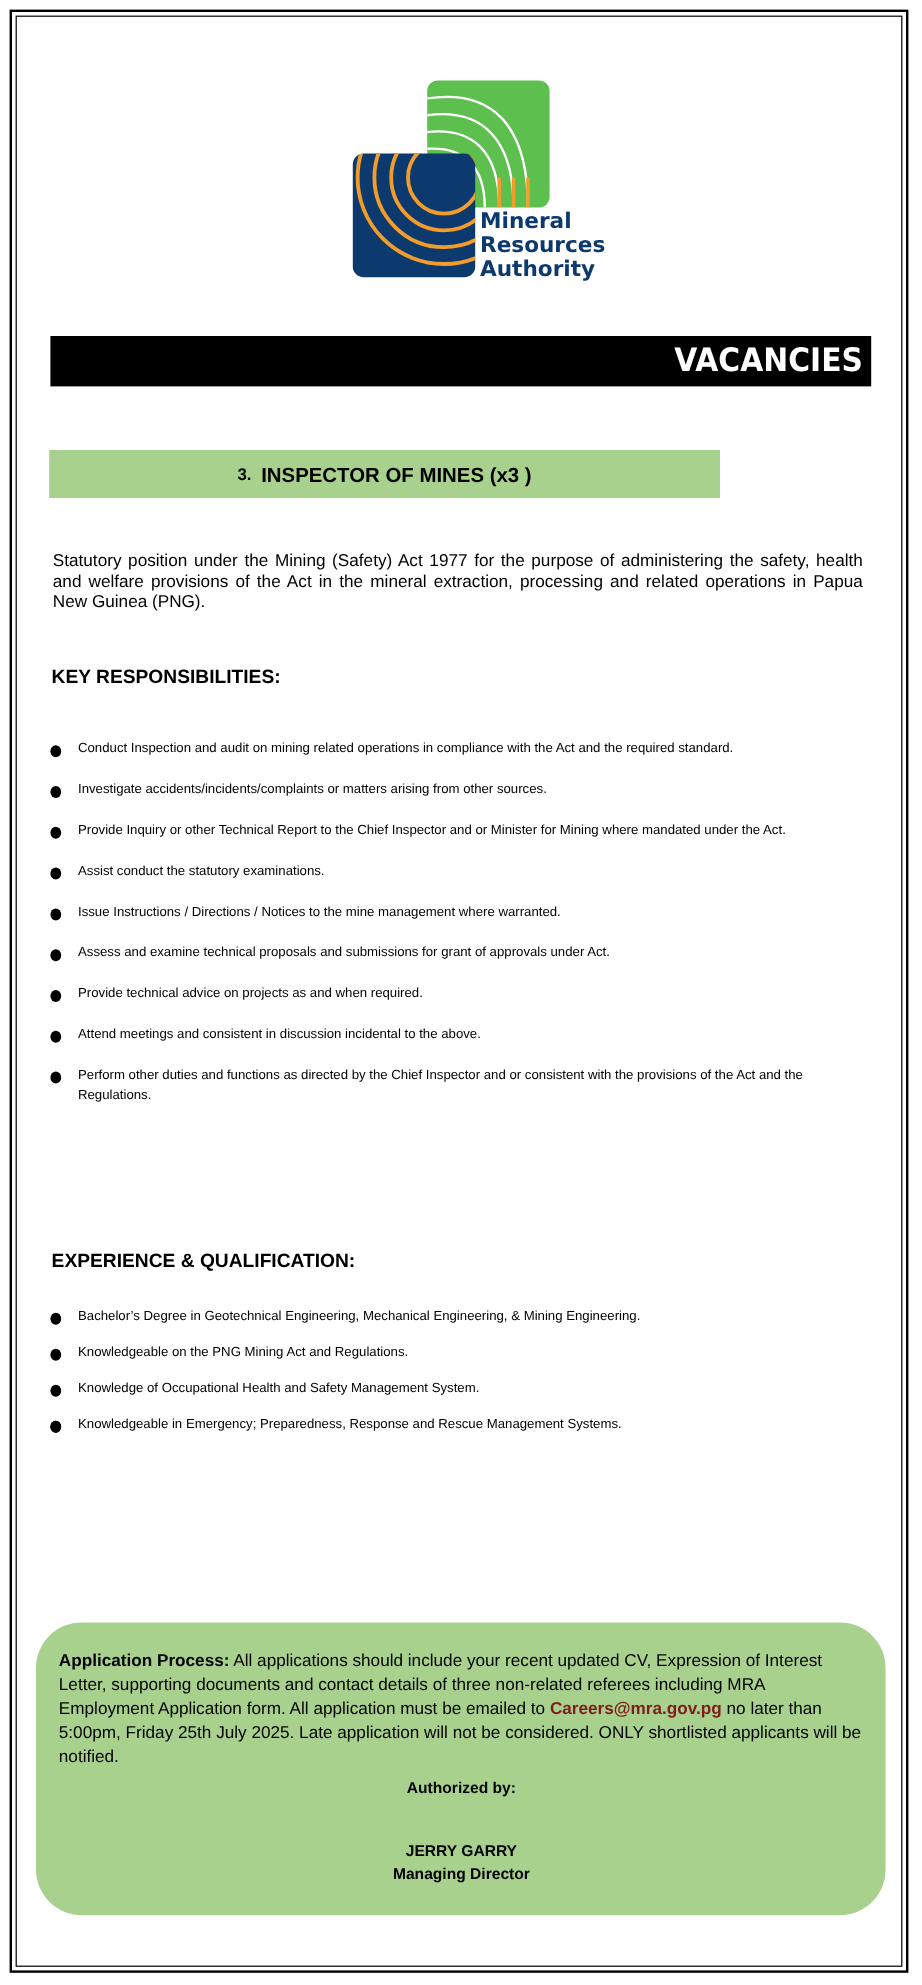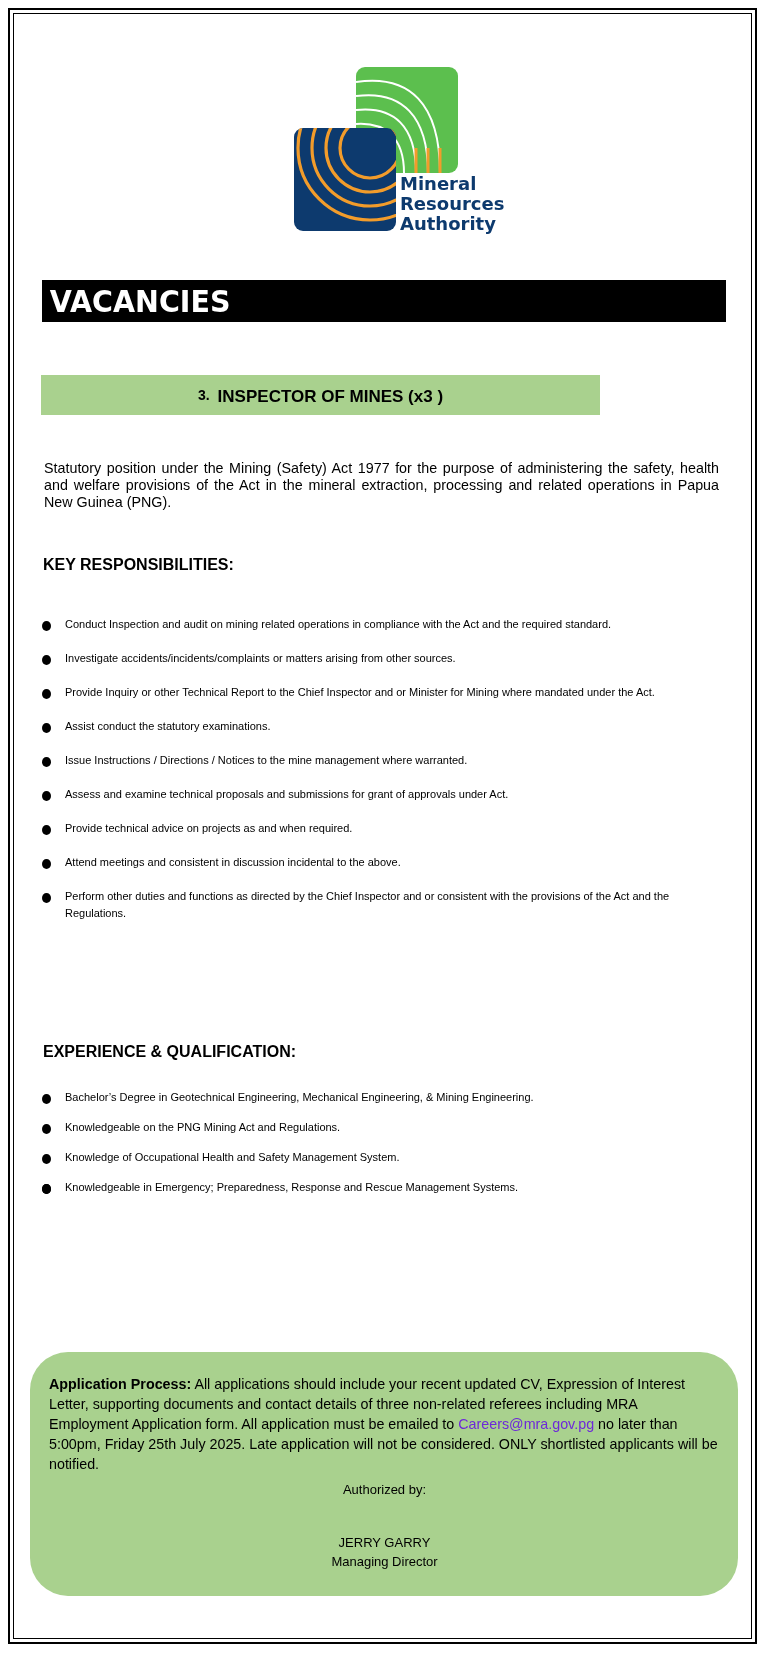--- a/index.html
+++ b/index.html
@@ -7,22 +7,22 @@
            font-family: "Liberation Sans", sans-serif; color: #000; }
     .frame-outer { position: absolute; left: 8px; top: 8px; width: 749px; height: 1636px;
                    border: 2px solid #000; box-sizing: border-box; }
     .frame-inner { position: absolute; left: 13px; top: 13px; width: 739px; height: 1626px;
                    border: 1px solid #000; box-sizing: border-box; }
 
     .logo { position: absolute; left: 290px; top: 64px; width: 220px; height: 172px; }
     .logo svg { display: block; }
 
     .banner { position: absolute; left: 42px; top: 280px; width: 684px; height: 42px;
-              background: #000; color: #fff; text-align: left; font-weight: bold;
-              font-size: 31px; line-height: 42px; font-family: "DejaVu Sans", sans-serif;
+              background: #000; color: #fff; text-align: right; font-weight: bold;
+              font-size: 27px; line-height: 42px; font-family: "DejaVu Sans", sans-serif;
               letter-spacing: 0px; }
     .banner span { display: inline-block; transform: scaleX(0.92); }
 
     .job-bar { position: absolute; left: 41px; top: 375px; width: 559px; height: 40px;
                background: #a9d18e; text-align: center; line-height: 40px;
                font-weight: bold; font-size: 17px; }
     .job-bar .num { font-size: 14px; margin-right: 8px; vertical-align: 2px; }
 
     .intro { position: absolute; left: 44px; top: 460px; width: 675px; font-size: 14.3px;
              line-height: 17px; text-align: justify; }
@@ -40,22 +40,22 @@
     .resp-list li { margin-bottom: 17px; }
     .exp-list { top: 1089px; }
     .exp-list li { margin-bottom: 13px; line-height: 23px; }
     .exp-list li .dot { top: 7px; }
 
     .apply-box { position: absolute; left: 30px; top: 1352px; width: 708px; height: 244px;
                  background: #a9d18e; border-radius: 38px; box-sizing: border-box;
                  padding: 22px 18px 0 19px; }
     .apply-text { font-size: 14.3px; line-height: 20px; }
     .apply-text b { font-weight: bold; }
-    .apply-text .email { color: #6d28d9; font-weight: normal; }
-    .auth { text-align: center; font-weight: normal; font-size: 13px; }
+    .apply-text .email { color: #7f1d1d; font-weight: bold; }
+    .auth { text-align: center; font-weight: bold; font-size: 13px; }
     .auth-label { margin-top: 8px; }
     .auth-name { margin-top: 38px; }
     .auth-title { margin-top: 4px; }
   </style>
 </head>
 <body>
 
 <div class="frame-outer"></div>
 <div class="frame-inner"></div>
 

